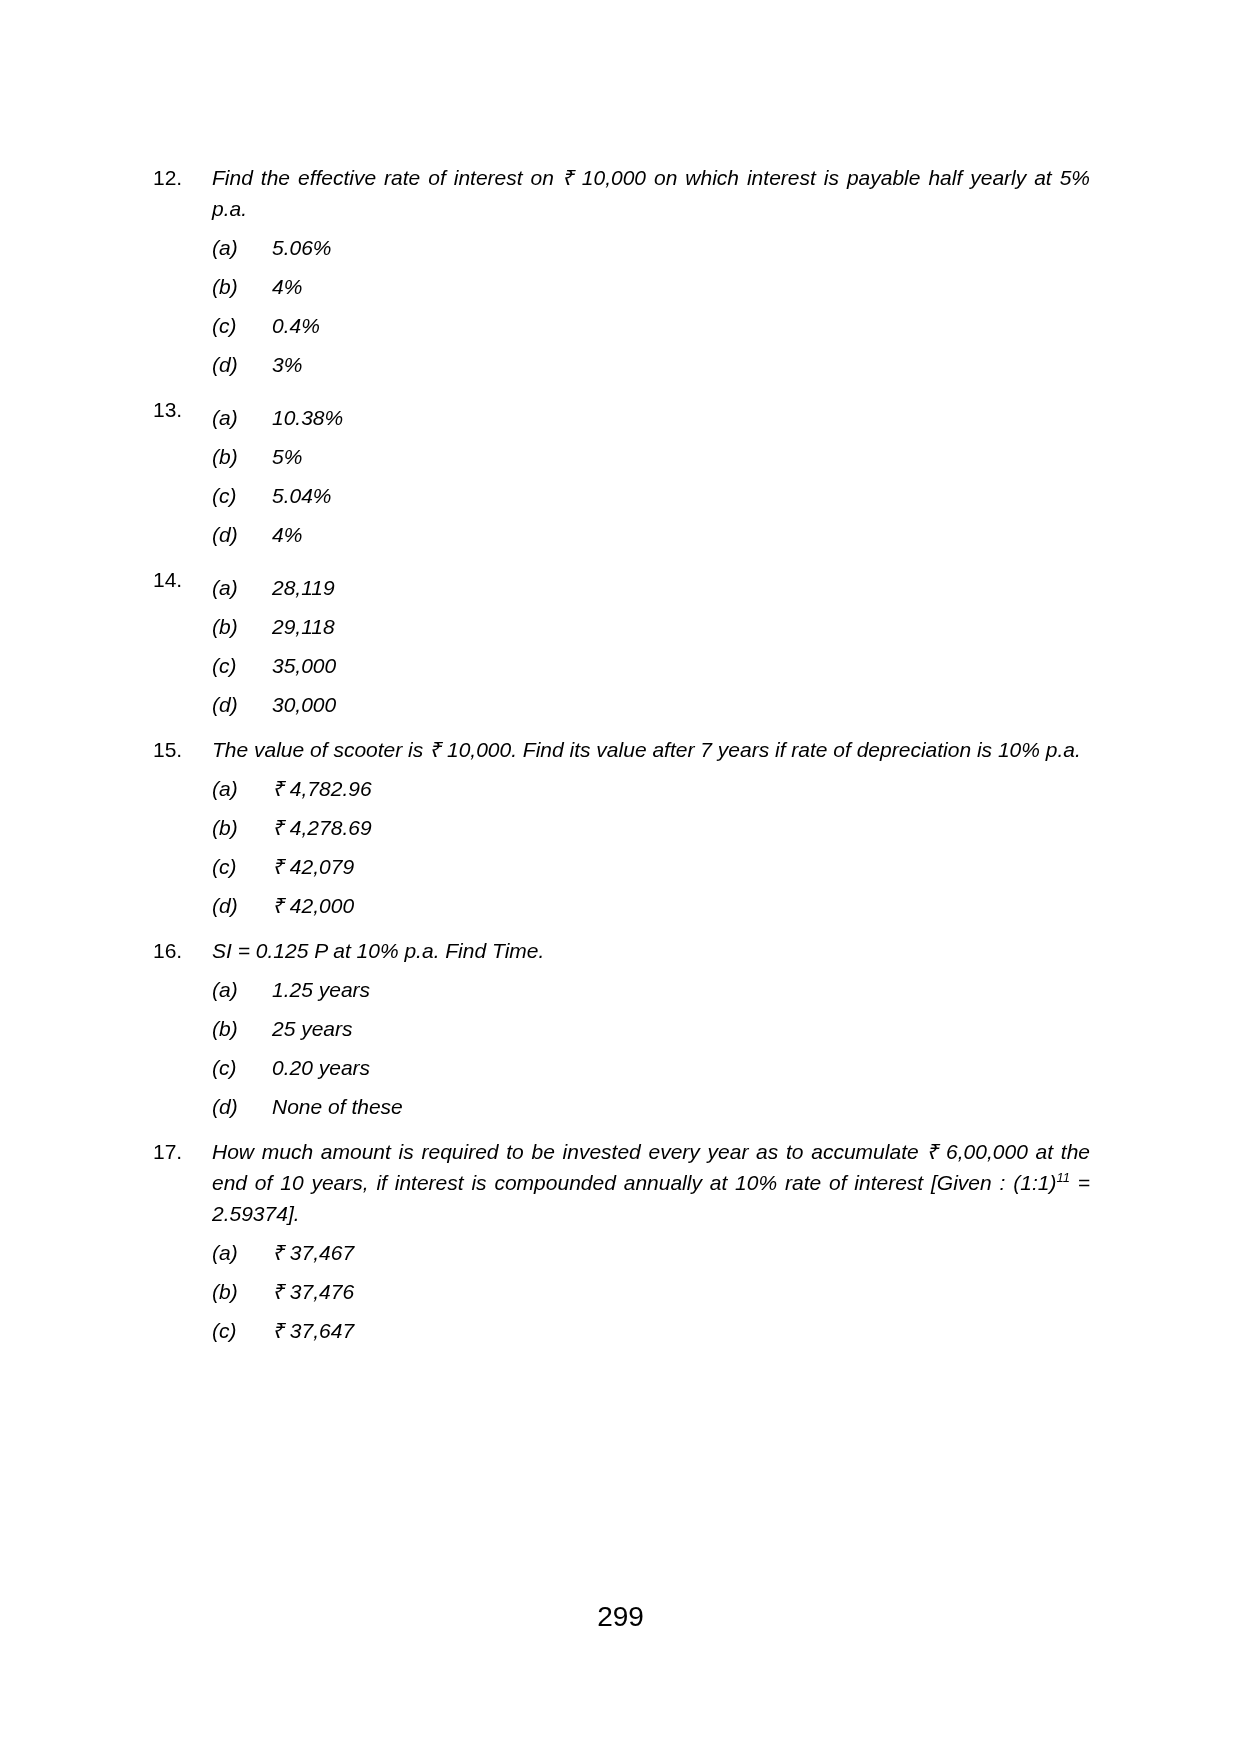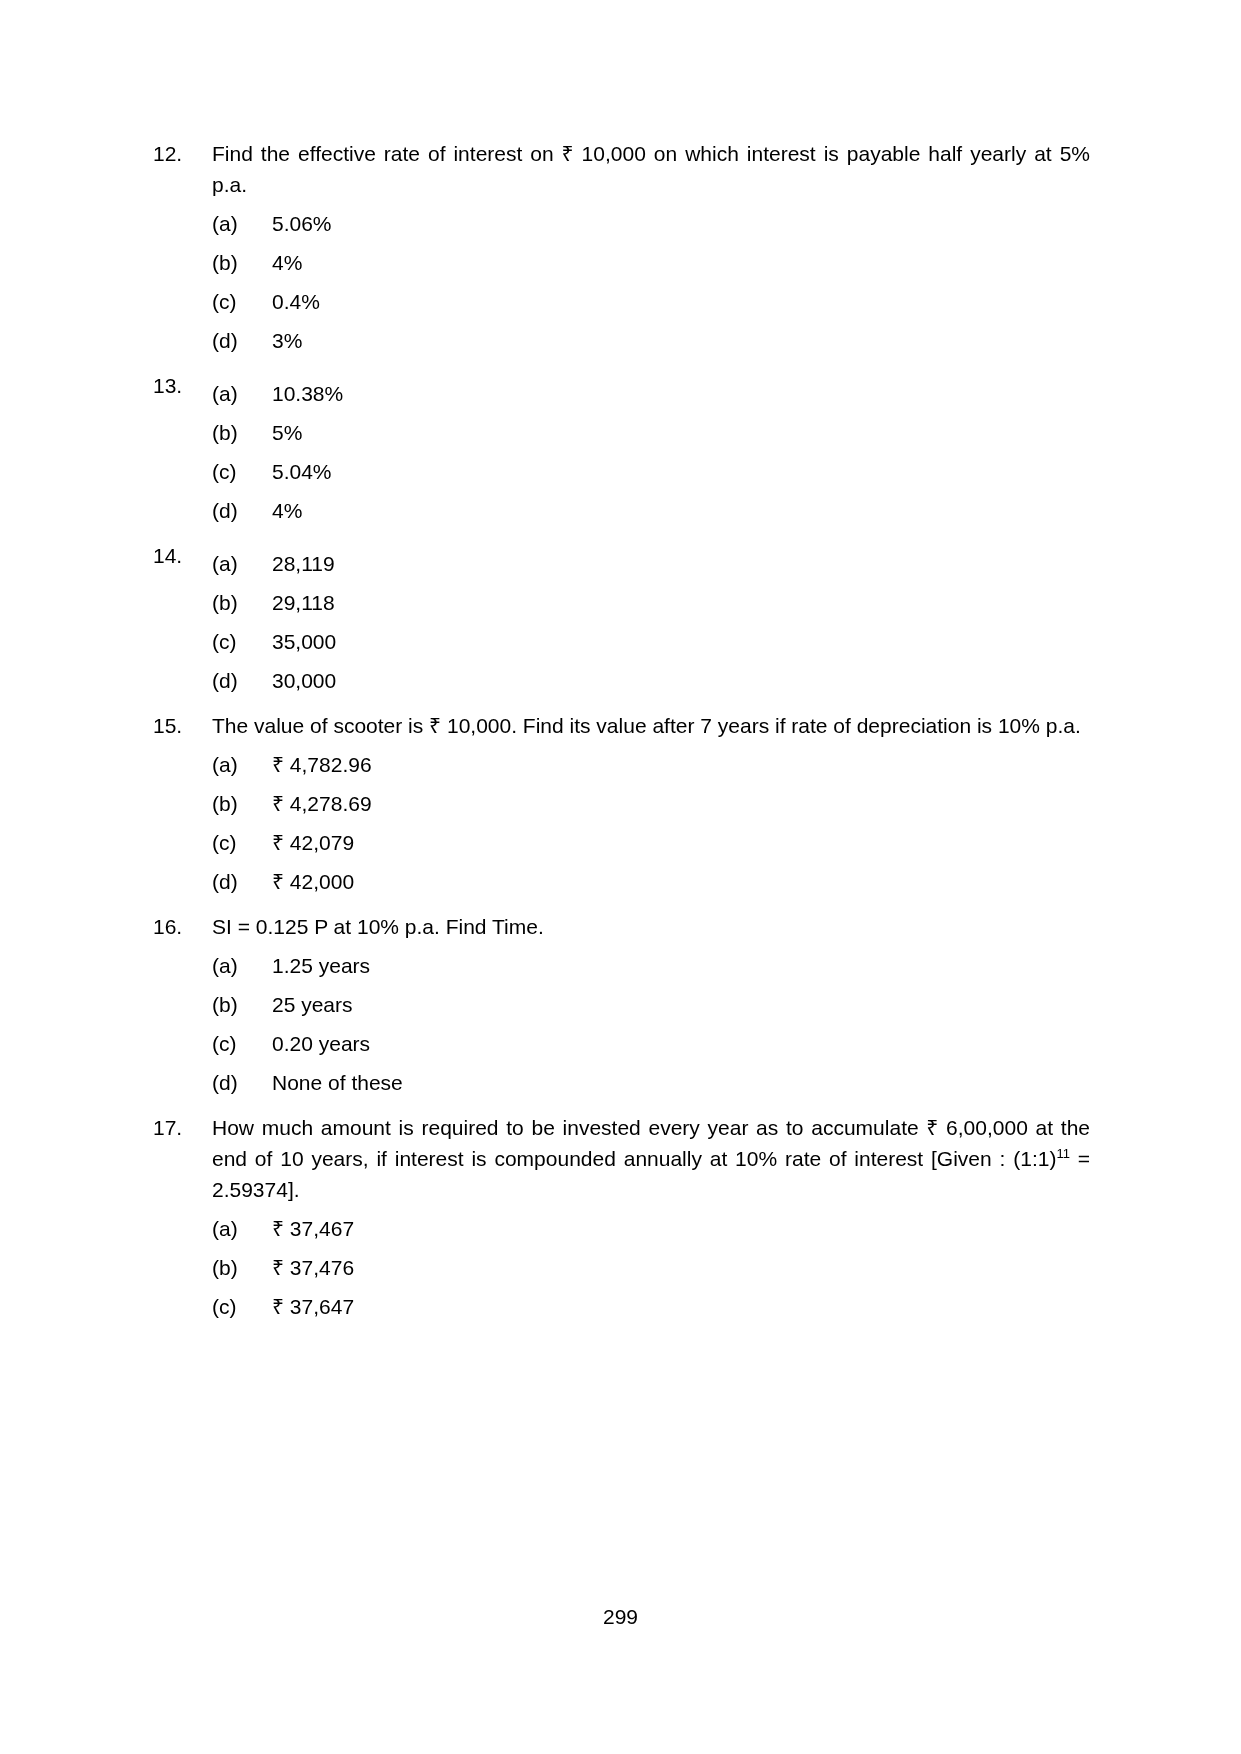--- a/index.html
+++ b/index.html
@@ -11,40 +11,41 @@
     position: relative;
     width: 1241px;
     height: 1754px;
     background: #ffffff;
     overflow: hidden;
     font-family: "Liberation Sans", sans-serif;
     color: #000000;
   }
   .content {
     position: absolute;
-    top: 138px;
+    top: 162px;
     left: 153px;
     width: 937px;
   }
   .q {
     display: flex;
     align-items: flex-start;
   }
   .q + .q {
     margin-top: 14px;
   }
   .qnum {
     width: 59px;
     flex: 0 0 59px;
     font-size: 21px;
     line-height: 31px;
   }
   .qbody {
     flex: 1 1 auto;
     min-width: 0;
+    font-style: italic;
   }
   .qtext {
     margin: 0;
     font-size: 21px;
     line-height: 31px;
     text-align: justify;
     text-justify: inter-word;
   }
   .qtext sup {
     font-size: 13px;
@@ -66,21 +67,21 @@
   }
   .oval {
     flex: 1 1 auto;
   }
   .page-number {
     position: absolute;
     top: 1604px;
     left: 0;
     width: 1241px;
     text-align: center;
-    font-size: 21px;
+    font-size: 28px;
     line-height: 26px;
   }
 </style>
 </head>
 <body>
 
 <div class="page">
   <main class="content">
 
     <section class="q">

